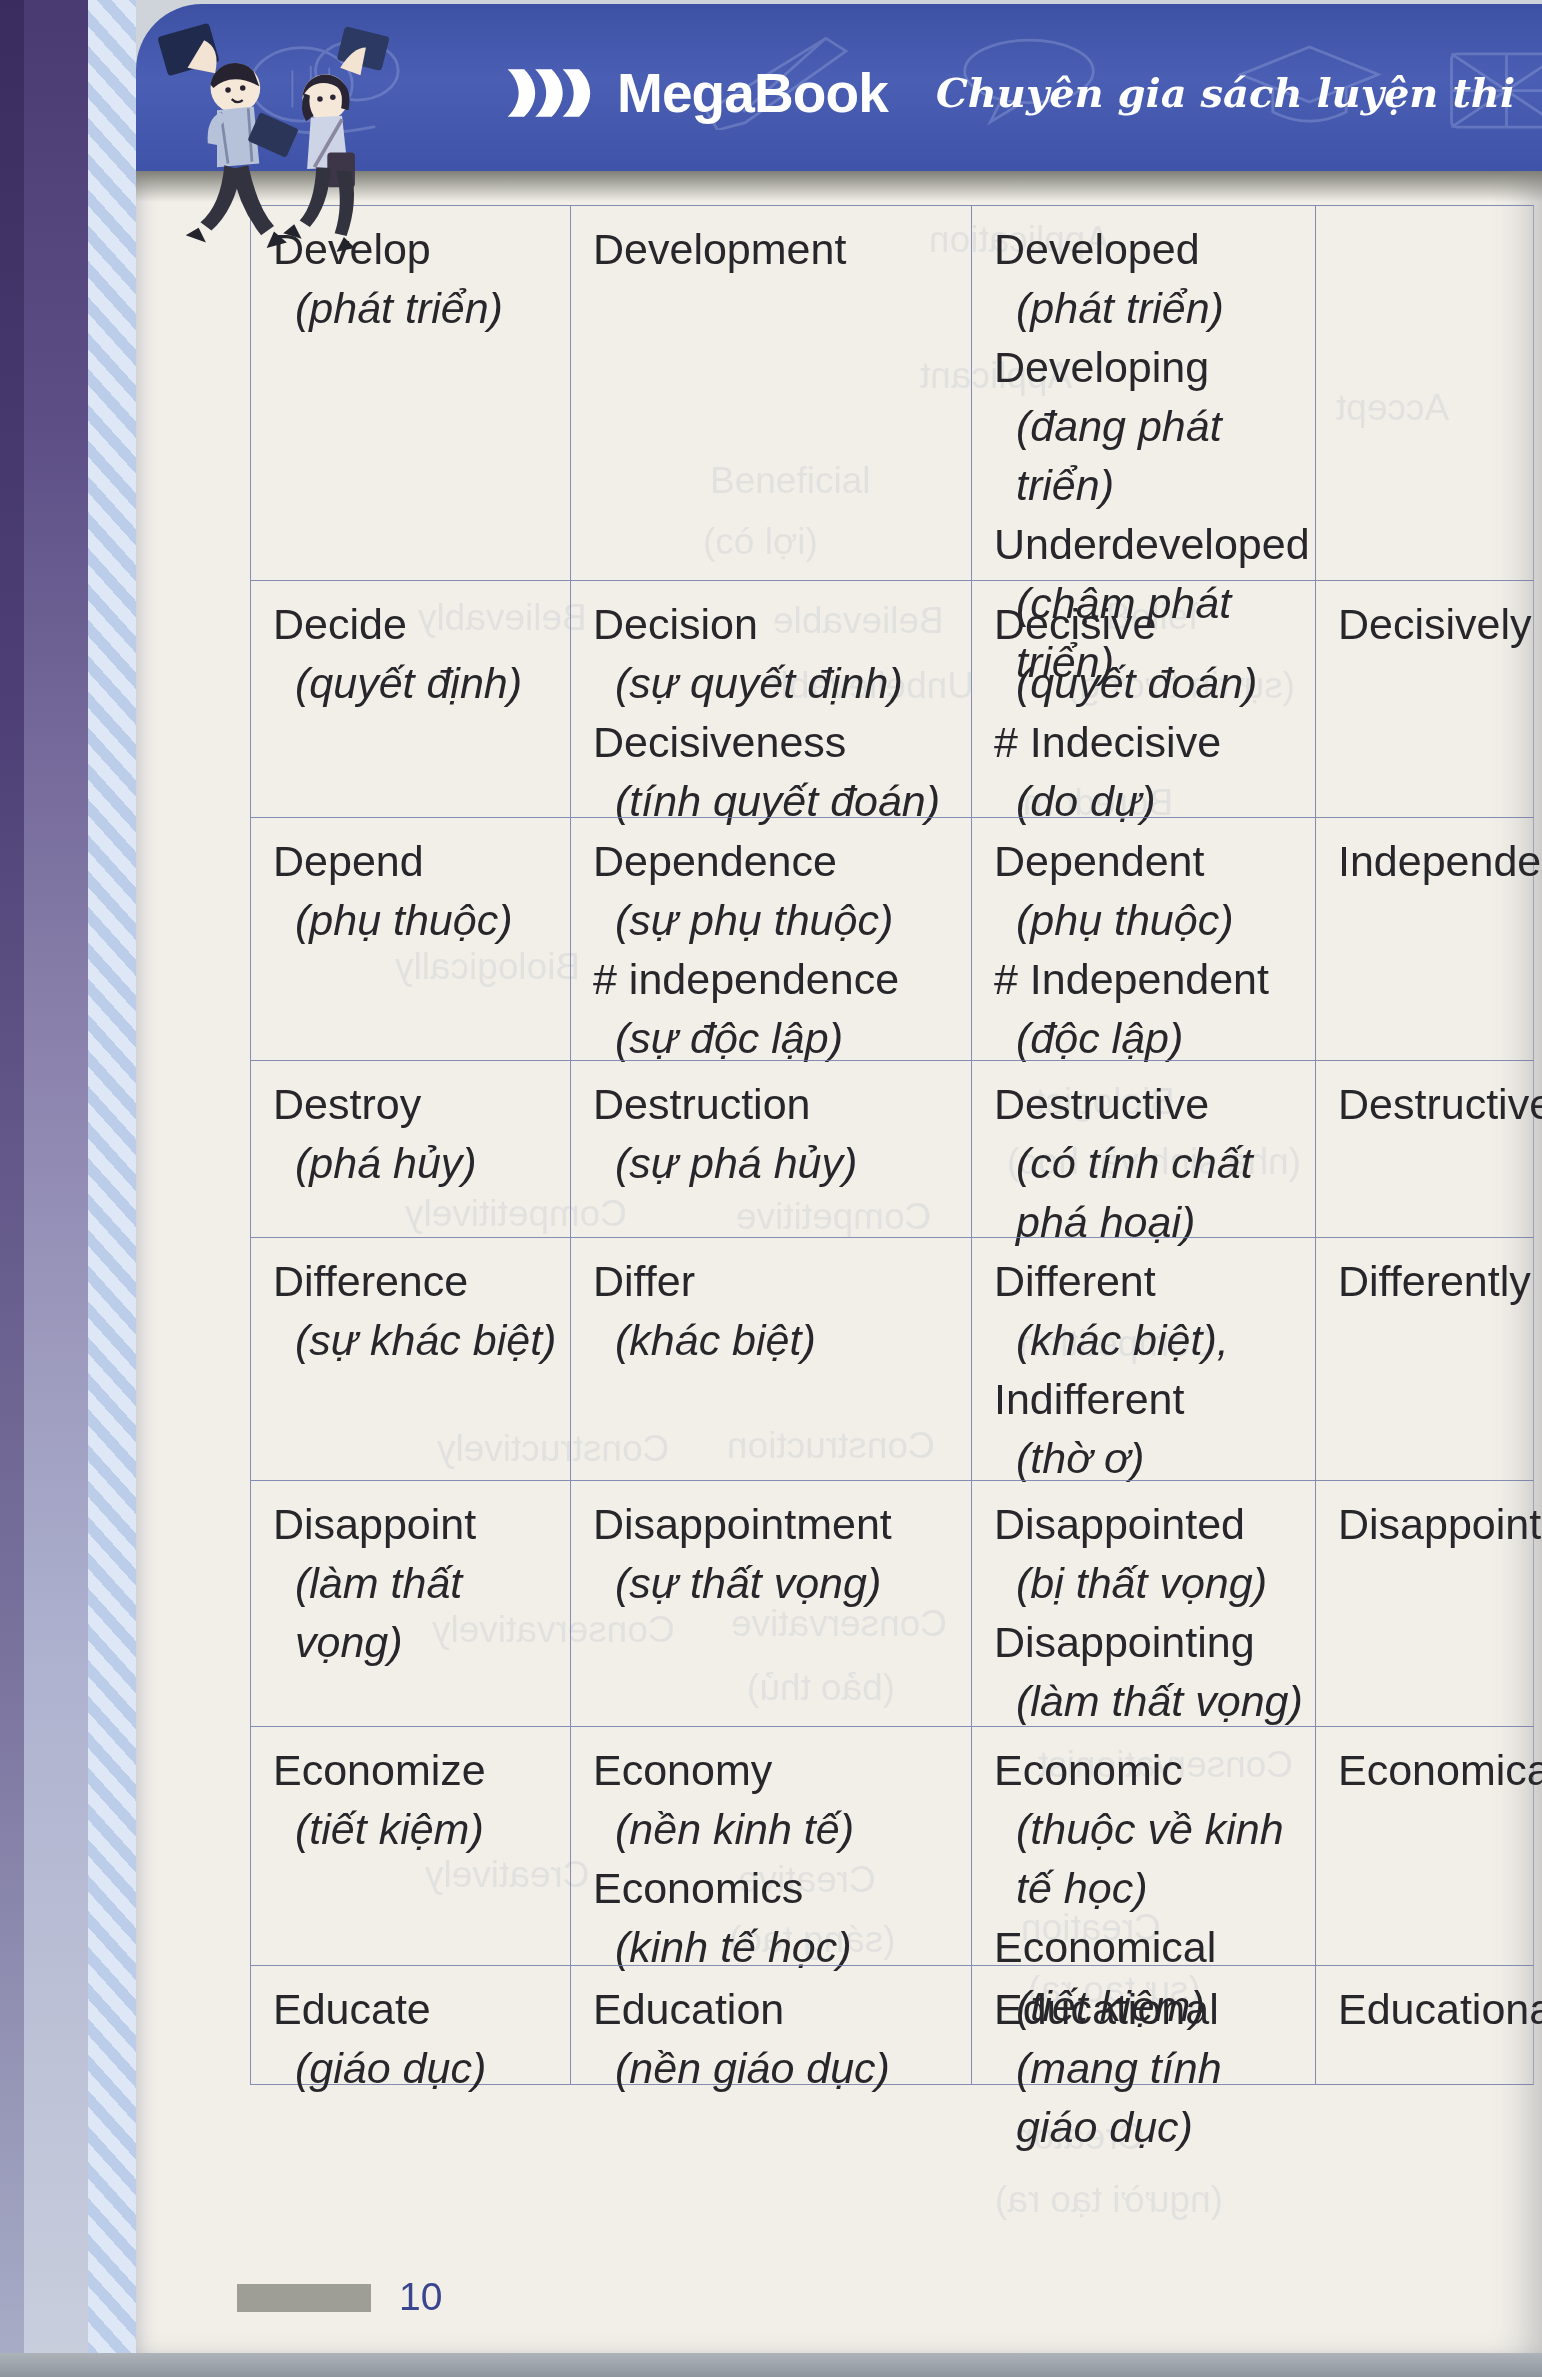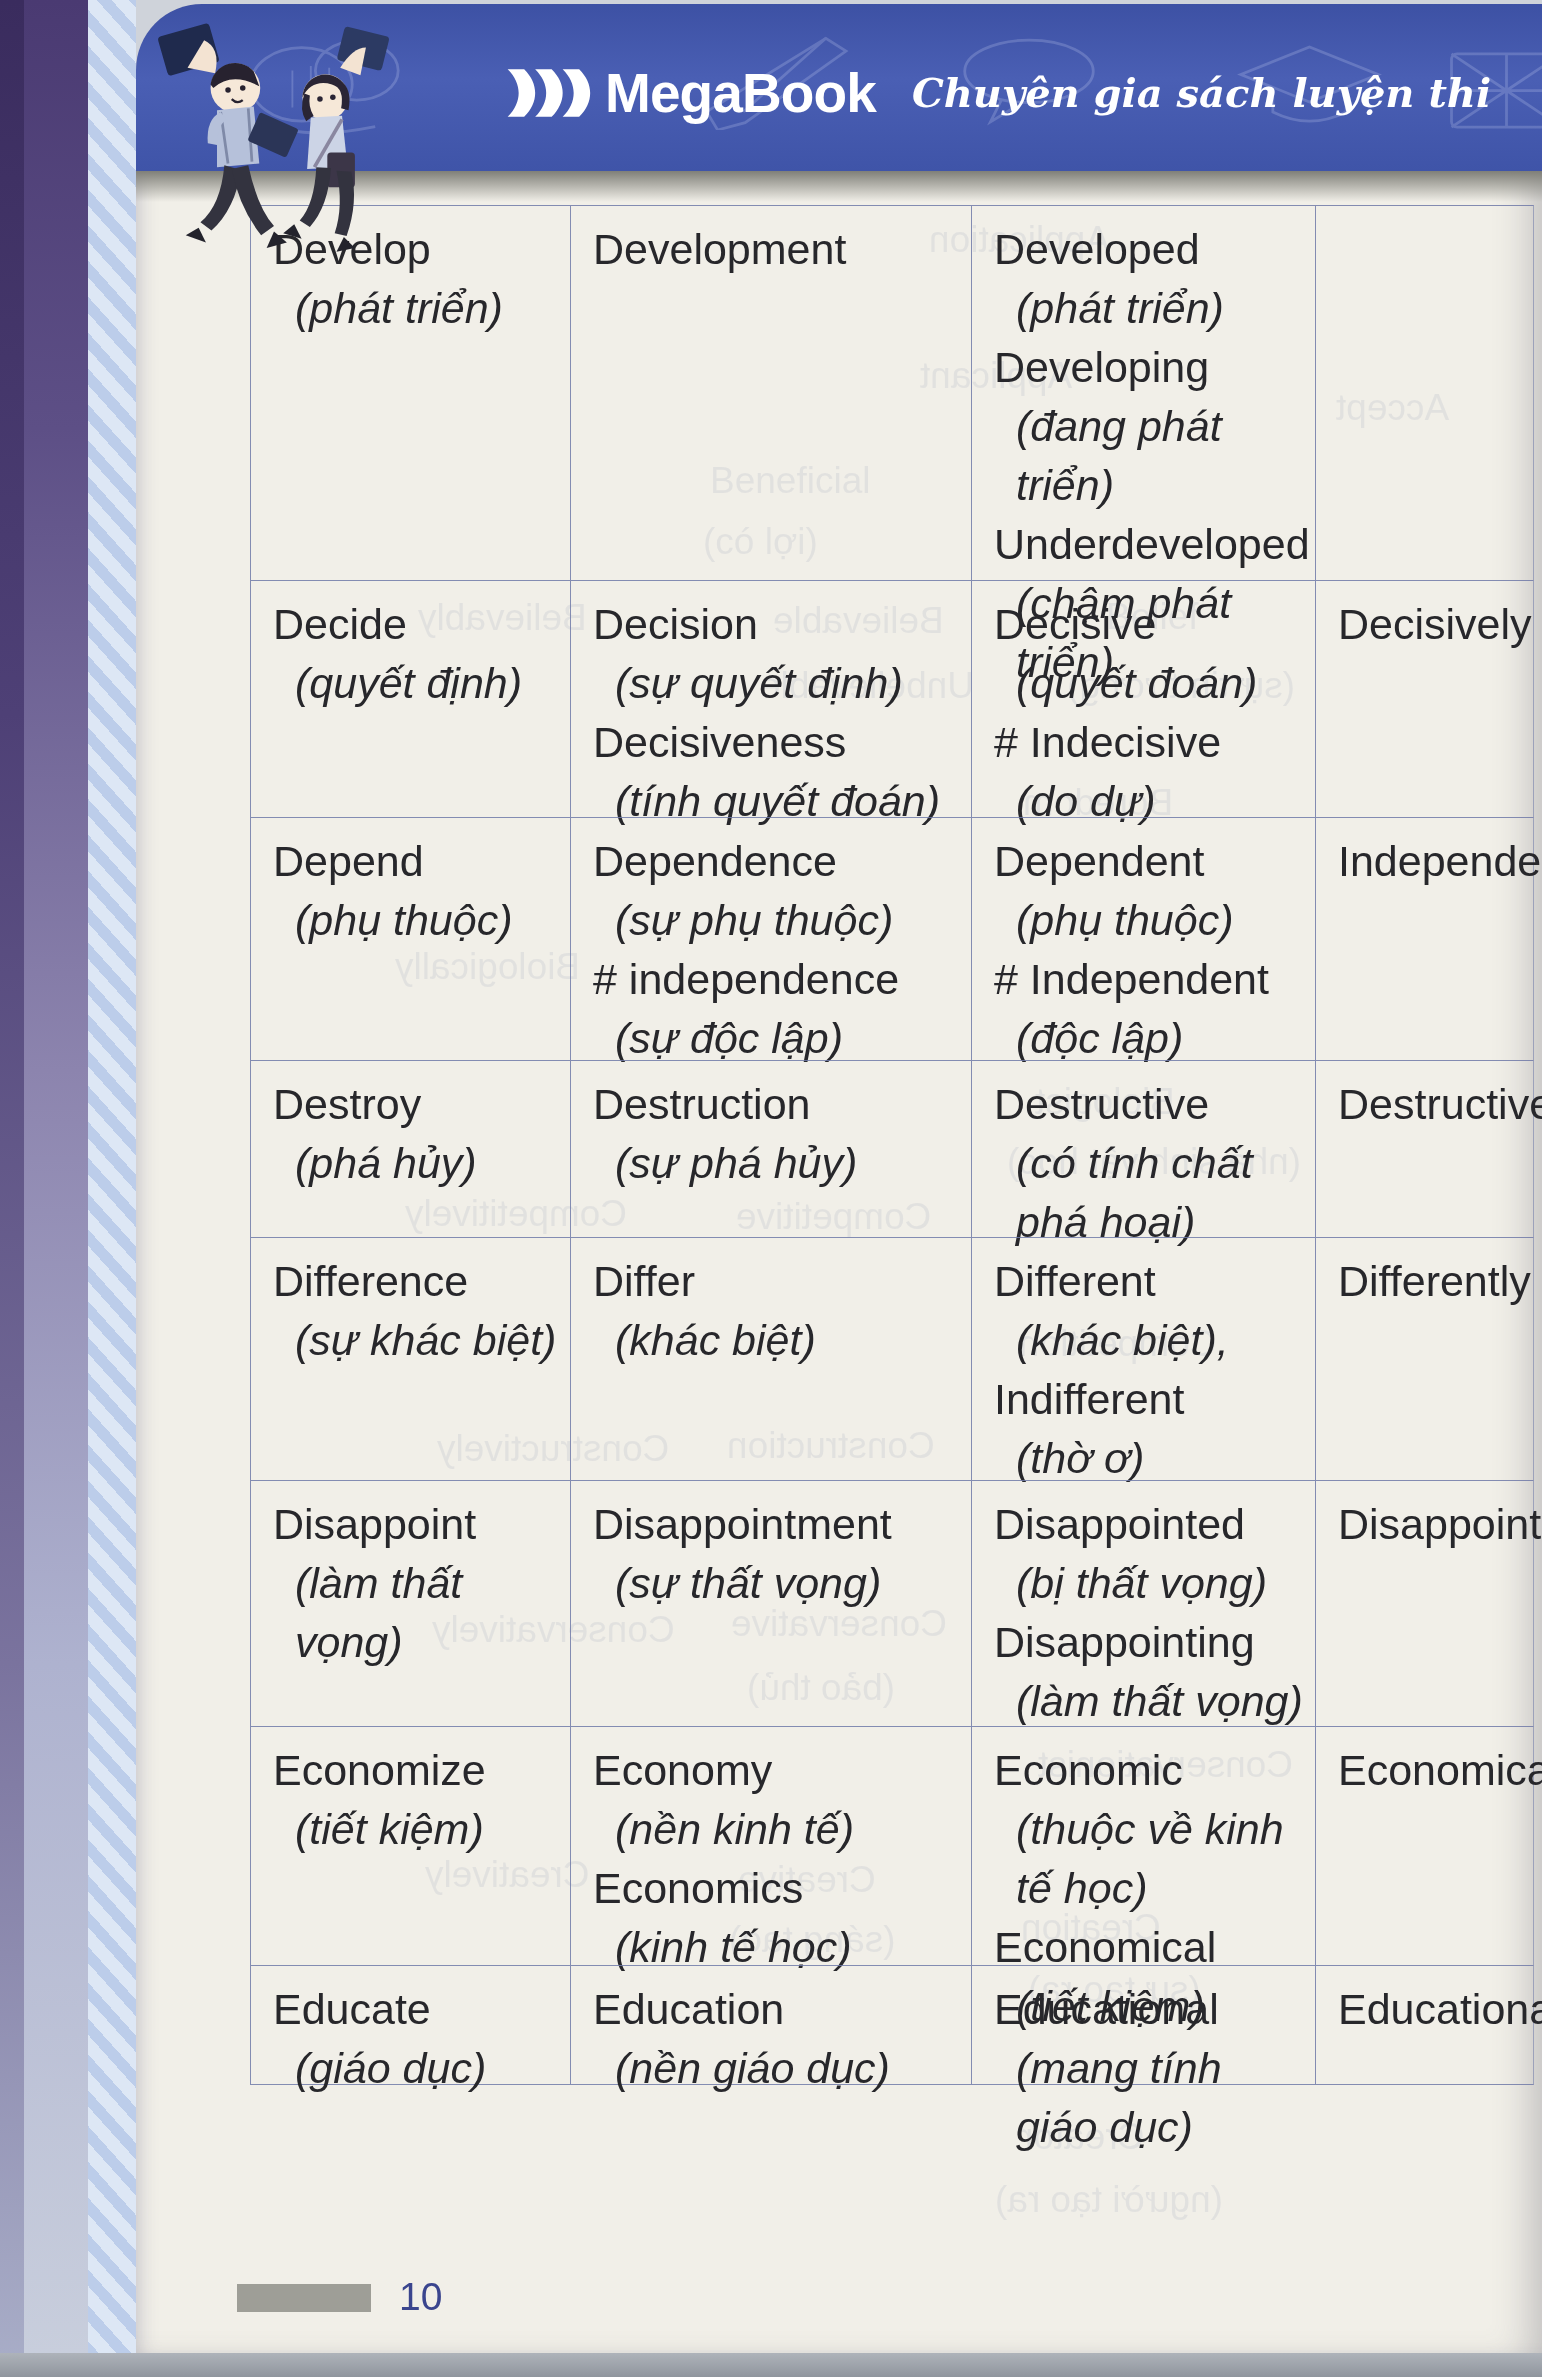--- a/index.html
+++ b/index.html
@@ -21,21 +21,21 @@
 
   
   .band{position:absolute;left:0;top:0;right:0;height:167px;background:
         linear-gradient(180deg,#3d51a4 0%,#4a5fb4 45%,#3f54a8 100%);
         border-top-left-radius:66px;}
   .band::after{content:"";position:absolute;left:0;right:0;bottom:-31px;height:31px;
         background:linear-gradient(180deg,#7f7f78 0%,rgba(128,128,120,0) 100%);}
   .doodle{position:absolute;opacity:.20;}
 
   
-  .logo{position:absolute;left:368px;top:57px;display:flex;align-items:center;color:#fff;white-space:nowrap;}
+  .logo{position:absolute;left:368px;top:57px;display:flex;align-items:center;color:#fff;white-space:nowrap;gap:12px;}
   .wings{margin-right:13px;}
   .brand{font-size:55px;font-weight:bold;letter-spacing:-0.9px;}
   .tagline{font-family:"DejaVu Serif","Liberation Serif",serif;font-style:italic;font-weight:bold;
            font-size:40px;margin-left:36px;}
 
   .mascots{position:absolute;left:0px;top:5.5px;z-index:6;}
 
   
   .word-table{position:absolute;left:114px;top:201px;width:1284px;display:grid;z-index:4;
       grid-template-columns:320px 401px 344px 219px;

